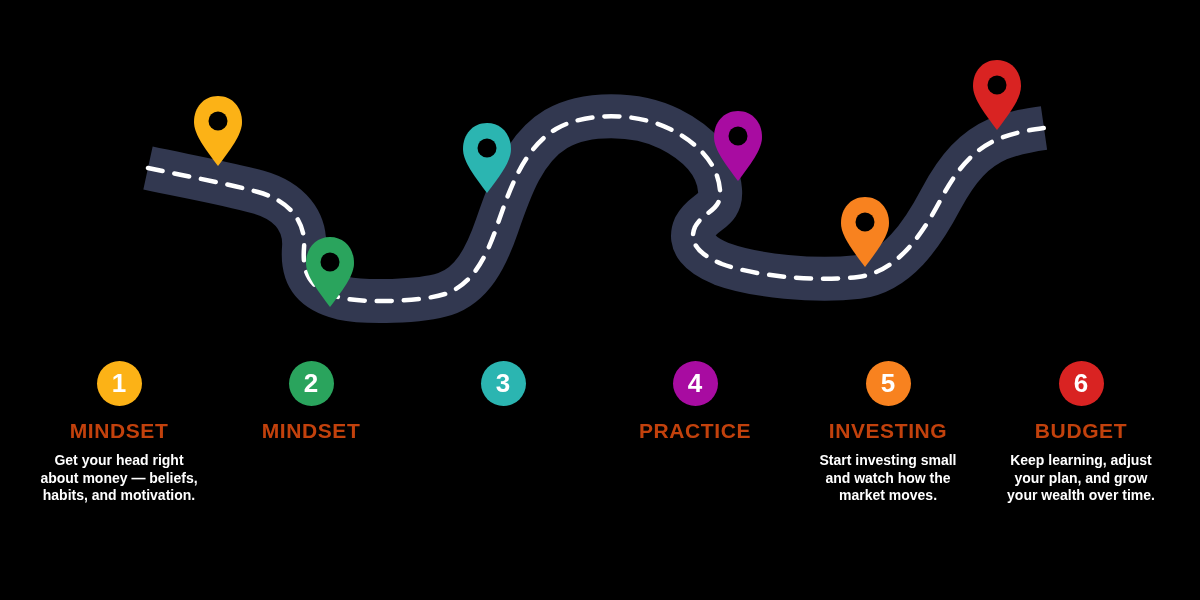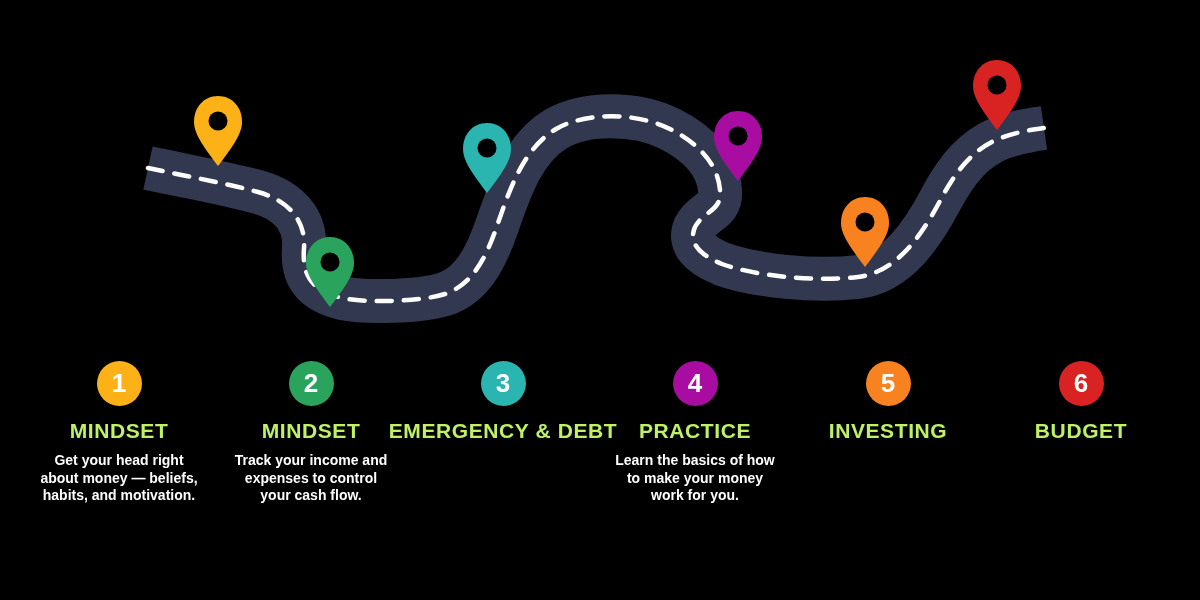--- a/index.html
+++ b/index.html
@@ -40,21 +40,21 @@
     font-size: 26px;
     font-weight: bold;
     color: #ffffff;
   }
   .step-title {
     margin-top: 13px;
     font-size: 21px;
     font-weight: bold;
     letter-spacing: 0.6px;
     white-space: nowrap;
-    color: #bef264;
+    color: #c2410c;
   }
   .step-desc {
     margin-top: 9px;
     font-size: 14px;
     font-weight: bold;
     line-height: 17.5px;
     white-space: pre-line;
     color: #ffffff;
   }
 </style>
@@ -127,41 +127,40 @@
     <div class="badge" style="background-color: rgb(252, 178, 22);">1</div>
     <div class="step-title">MINDSET</div>
     <div class="step-desc">Get your head right
 about money — beliefs,
 habits, and motivation.</div>
   </div>
 
   <div class="step-col" style="left:191px">
     <div class="badge" style="background-color: rgb(42, 164, 93);">2</div>
     <div class="step-title">MINDSET</div>
-    <div class="step-desc">Track your income and
-expenses to control
-your cash flow.</div>
   </div>
 
   <div class="step-col" style="left:383px">
     <div class="badge" style="background-color: rgb(43, 181, 177);">3</div>
-    <div class="step-title">EMERGENCY &amp; DEBT</div>
   </div>
 
   <div class="step-col" style="left:575px">
     <div class="badge" style="background-color: rgb(168, 12, 161);">4</div>
     <div class="step-title">PRACTICE</div>
-    <div class="step-desc">Learn the basics of how
-to make your money
-work for you.</div>
   </div>
 
   <div class="step-col" style="left:768px">
     <div class="badge" style="background-color: rgb(248, 130, 31);">5</div>
     <div class="step-title">INVESTING</div>
+    <div class="step-desc">Start investing small
+and watch how the
+market moves.</div>
   </div>
 
   <div class="step-col" style="left:961px">
     <div class="badge" style="background-color: rgb(217, 35, 34);">6</div>
     <div class="step-title">BUDGET</div>
+    <div class="step-desc">Keep learning, adjust
+your plan, and grow
+your wealth over time.</div>
   </div>
 
 </div>
 
 </body></html>

